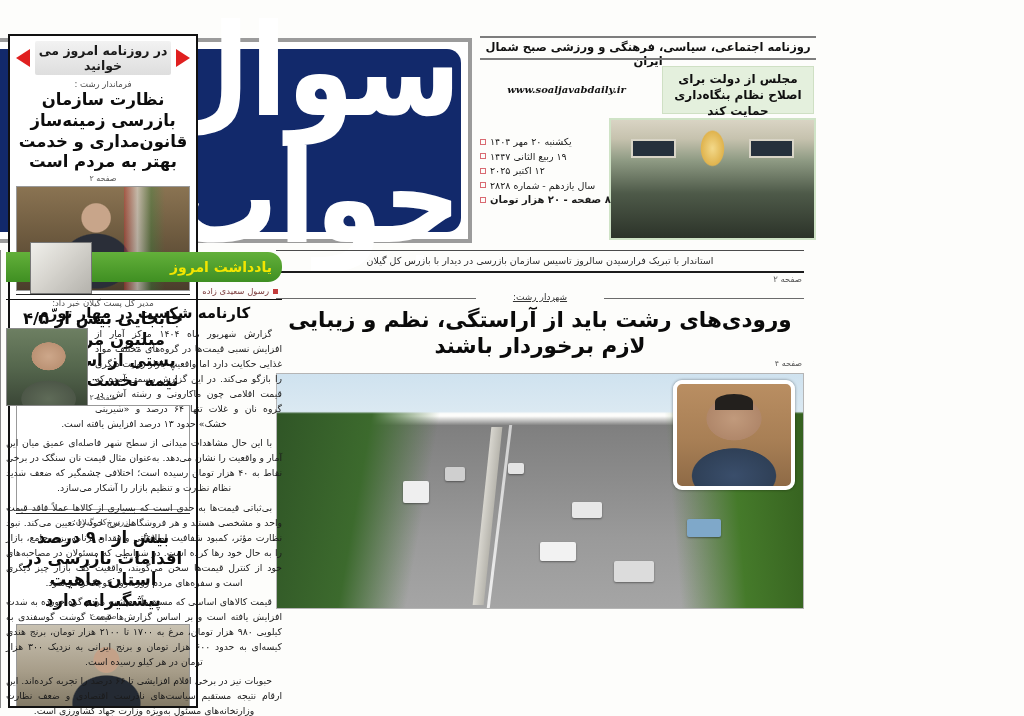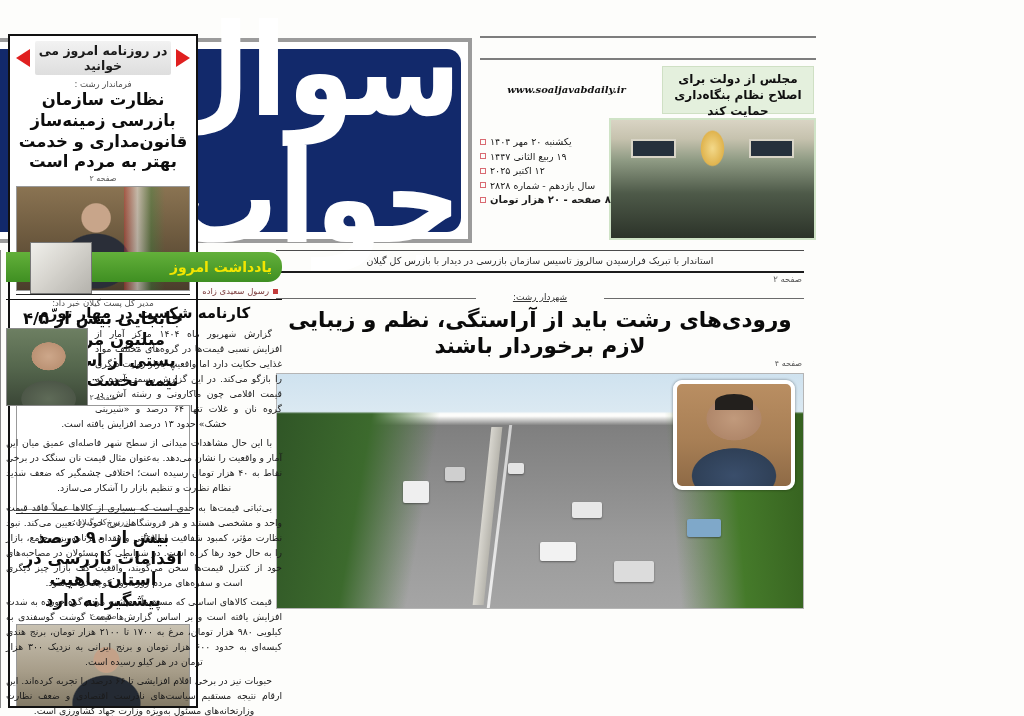--- a/index.html
+++ b/index.html
@@ -372,20 +372,21 @@
     position: absolute; left: 0; top: 250px;
     width: 1px; height: 458px; background: #8a8a8a;
   }
 </style>
 </head>
 <body>
 
 <div class="page">
 
   <div class="banner-rule-top"></div>
+  <div class="banner-tagline">روزنامه اجتماعی، سیاسی، فرهنگی و ورزشی صبح شمال ایران</div>
   <div class="banner-rule-bot"></div>
 
   <div class="promo">
     <div class="promo-text">مجلس از دولت برای اصلاح نظام بنگاه‌داری حمایت کند</div>
     <div class="promo-page">صفحه ۳</div>
   </div>
 
   <div class="site-url">www.soaljavabdaily.ir</div>
 
   <div class="parl-photo">

